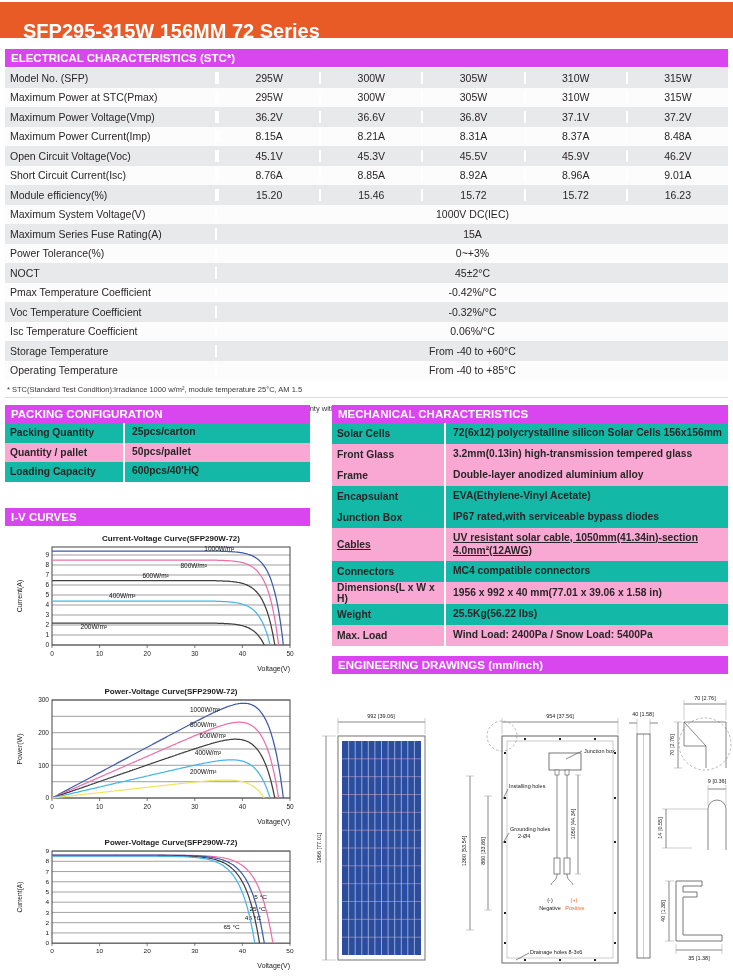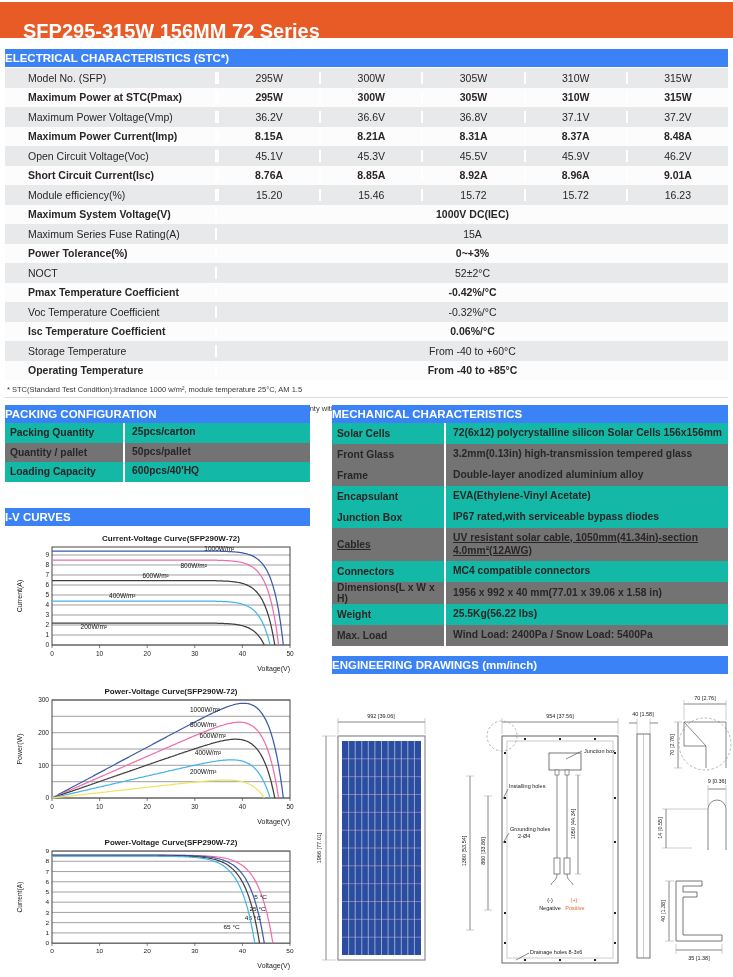--- a/index.html
+++ b/index.html
@@ -2,49 +2,49 @@
 <html><head>
 <meta charset="utf-8">
 <style>
   html,body{margin:0;padding:0;background:#fff;}
   .page{position:relative;width:733px;height:977px;background:#fff;overflow:hidden;
         font-family:"Liberation Sans",sans-serif;color:#2a2627;}
   
   .title-bar{position:absolute;top:2px;left:0;width:733px;height:36px;background:#e85a26;}
   .title-bar h1{margin:11px;padding:0 0 0 12px;line-height:36px;font-size:20px;font-weight:bold;color:#fff;}
   
-  .bar{position:absolute;height:18px;background:#3b82f6;color:#fff;font-size:11.5px;font-weight:bold;
-       line-height:18px;box-sizing:border-box;}
+  .bar{position:absolute;height:18px;background:#d946ef;color:#fff;font-size:11.5px;font-weight:bold;
+       line-height:18px;padding-left:6px;box-sizing:border-box;}
   .bar-elec{top:49px;left:5px;width:723px;}
   .bar-pack{top:405px;left:5px;width:305px;}
   .bar-mech{top:405px;left:332px;width:396px;}
   .bar-iv{top:508px;left:5px;width:305px;}
   .bar-draw{top:656px;left:332px;width:396px;}
   
   .elec-table{position:absolute;top:68px;left:5px;width:723px;}
   .erow{display:flex;height:19.5px;align-items:center;font-size:10.5px;box-sizing:border-box;}
   .erow.g{background:#e8e9ea;}
-  .erow.w{background:#fcfcfd;font-weight:bold;}
-  .elabel{width:212px;padding-left:23px;box-sizing:border-box;border-right:2px solid #fff;}
+  .erow.w{background:#fcfcfd;}
+  .elabel{width:212px;padding-left:5px;box-sizing:border-box;border-right:2px solid #fff;}
   .ecell{flex:1;text-align:center;border-left:2px solid #fff;}
   .ecell:first-of-type{border-left:none;}
   .emerged{flex:1;text-align:center;}
   
   .footnotes{position:absolute;top:381px;left:5px;width:723px;font-size:7.5px;color:#3a3637;}
   .fn{padding:4px 0 3px 2px;border-bottom:1px solid #dcdcdc;}
   .fn:last-child{border-bottom:none;padding-top:6px;}
   
   .kv-table{position:absolute;font-size:10.3px;font-weight:bold;color:#2a2627;}
   .pack-table{top:423px;left:5px;width:305px;}
   .mech-table{top:423px;left:332px;width:396px;}
   .kvrow{display:flex;align-items:center;min-height:19.5px;box-sizing:border-box;}
   .mech-table .kvrow{min-height:21px;}
   .kvrow.tall{min-height:33px;text-decoration:underline;}
   .kvrow.g{background:#14b8a6;}
-  .kvrow.w{background:#737373;}
+  .kvrow.w{background:#f9a8d4;}
   .kvlabel{width:120px;padding-left:5px;box-sizing:border-box;border-right:2px solid #fff;align-self:stretch;display:flex;align-items:center;}
   .mech-table .kvlabel{width:114px;}
   .kvvalue{flex:1;padding-left:7px;line-height:1.25;}
   
   .chart{position:absolute;left:12px;}
   .chart-1{top:531px;}
   .chart-2{top:684px;}
   .chart-3{top:836px;}
   .chart svg{display:block;}
   .ct{font:bold 8px "Liberation Sans",sans-serif;fill:#1a1a1a;text-anchor:middle;}
@@ -140,21 +140,21 @@
     <div class="erow g">
       <div class="elabel">Maximum Series Fuse Rating(A)</div>
       <div class="emerged">15A</div>
     </div>
     <div class="erow w">
       <div class="elabel">Power Tolerance(%)</div>
       <div class="emerged">0~+3%</div>
     </div>
     <div class="erow g">
       <div class="elabel">NOCT</div>
-      <div class="emerged">52±2°C</div>
+      <div class="emerged">45±2°C</div>
     </div>
     <div class="erow w">
       <div class="elabel">Pmax Temperature Coefficient</div>
       <div class="emerged">-0.42%/°C</div>
     </div>
     <div class="erow g">
       <div class="elabel">Voc Temperature Coefficient</div>
       <div class="emerged">-0.32%/°C</div>
     </div>
     <div class="erow w">

